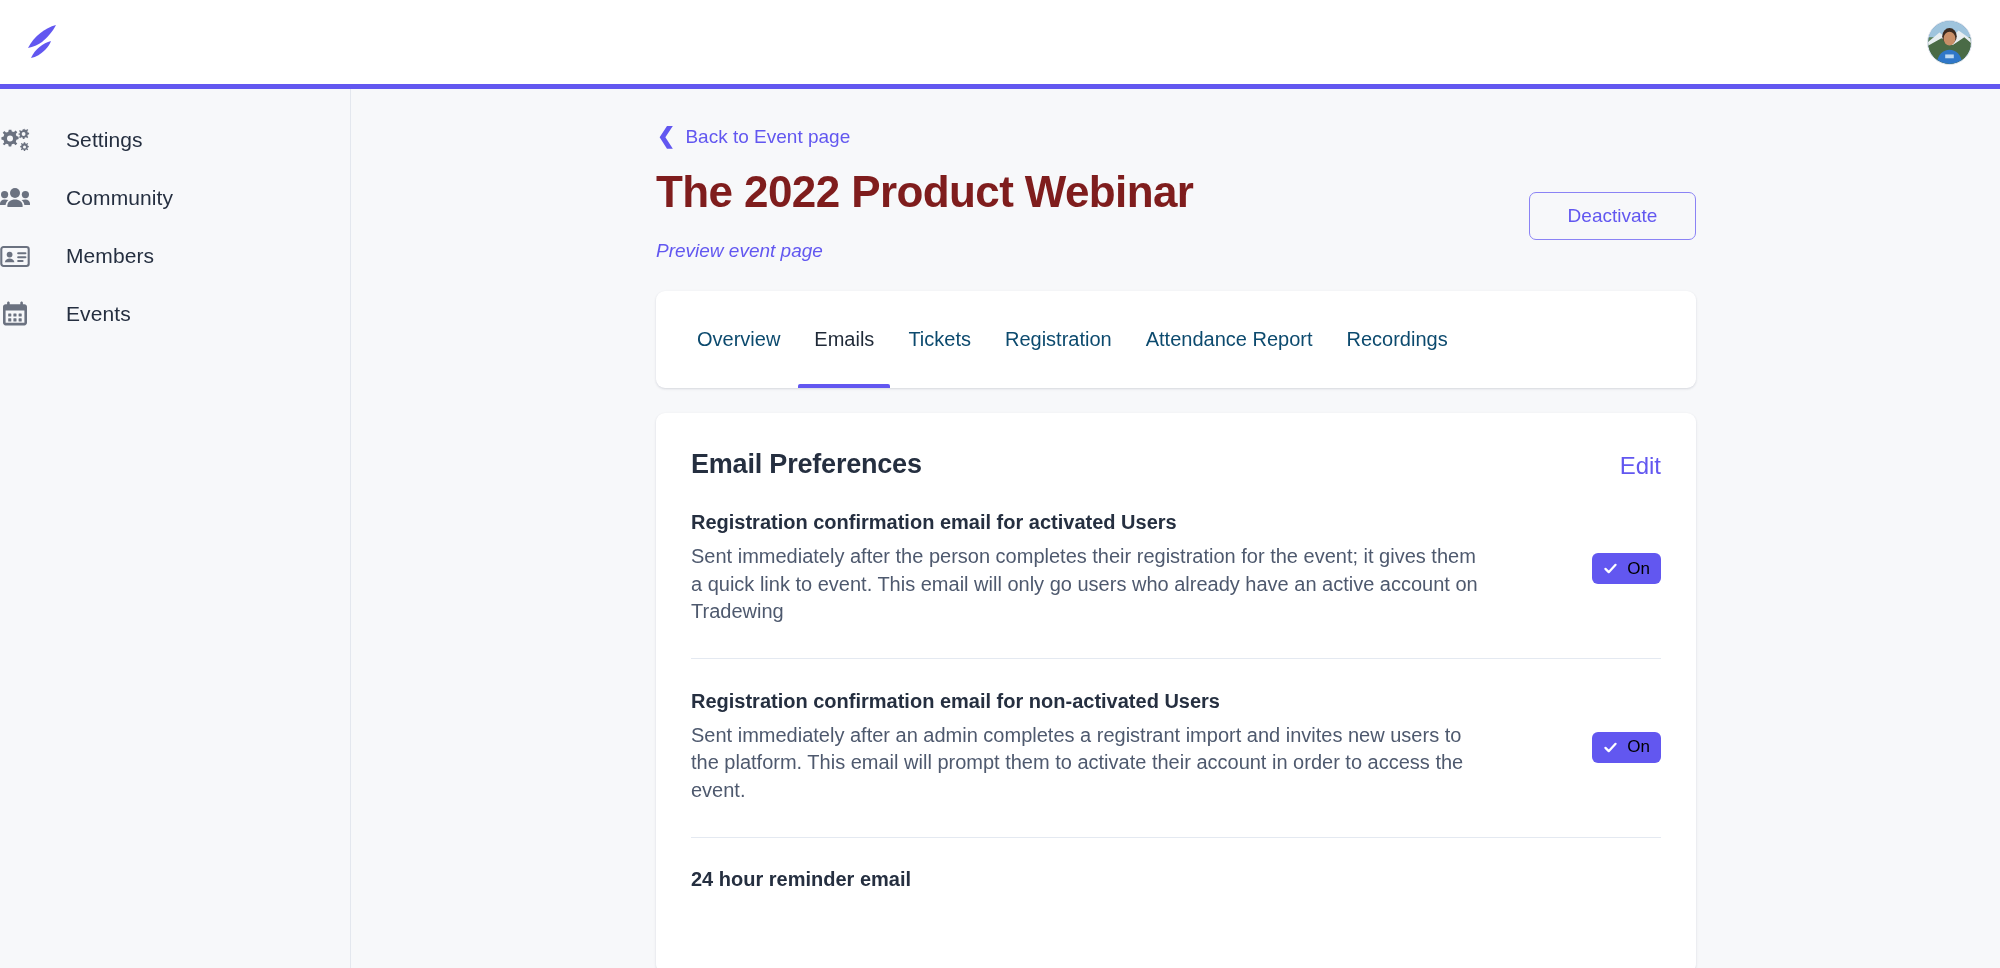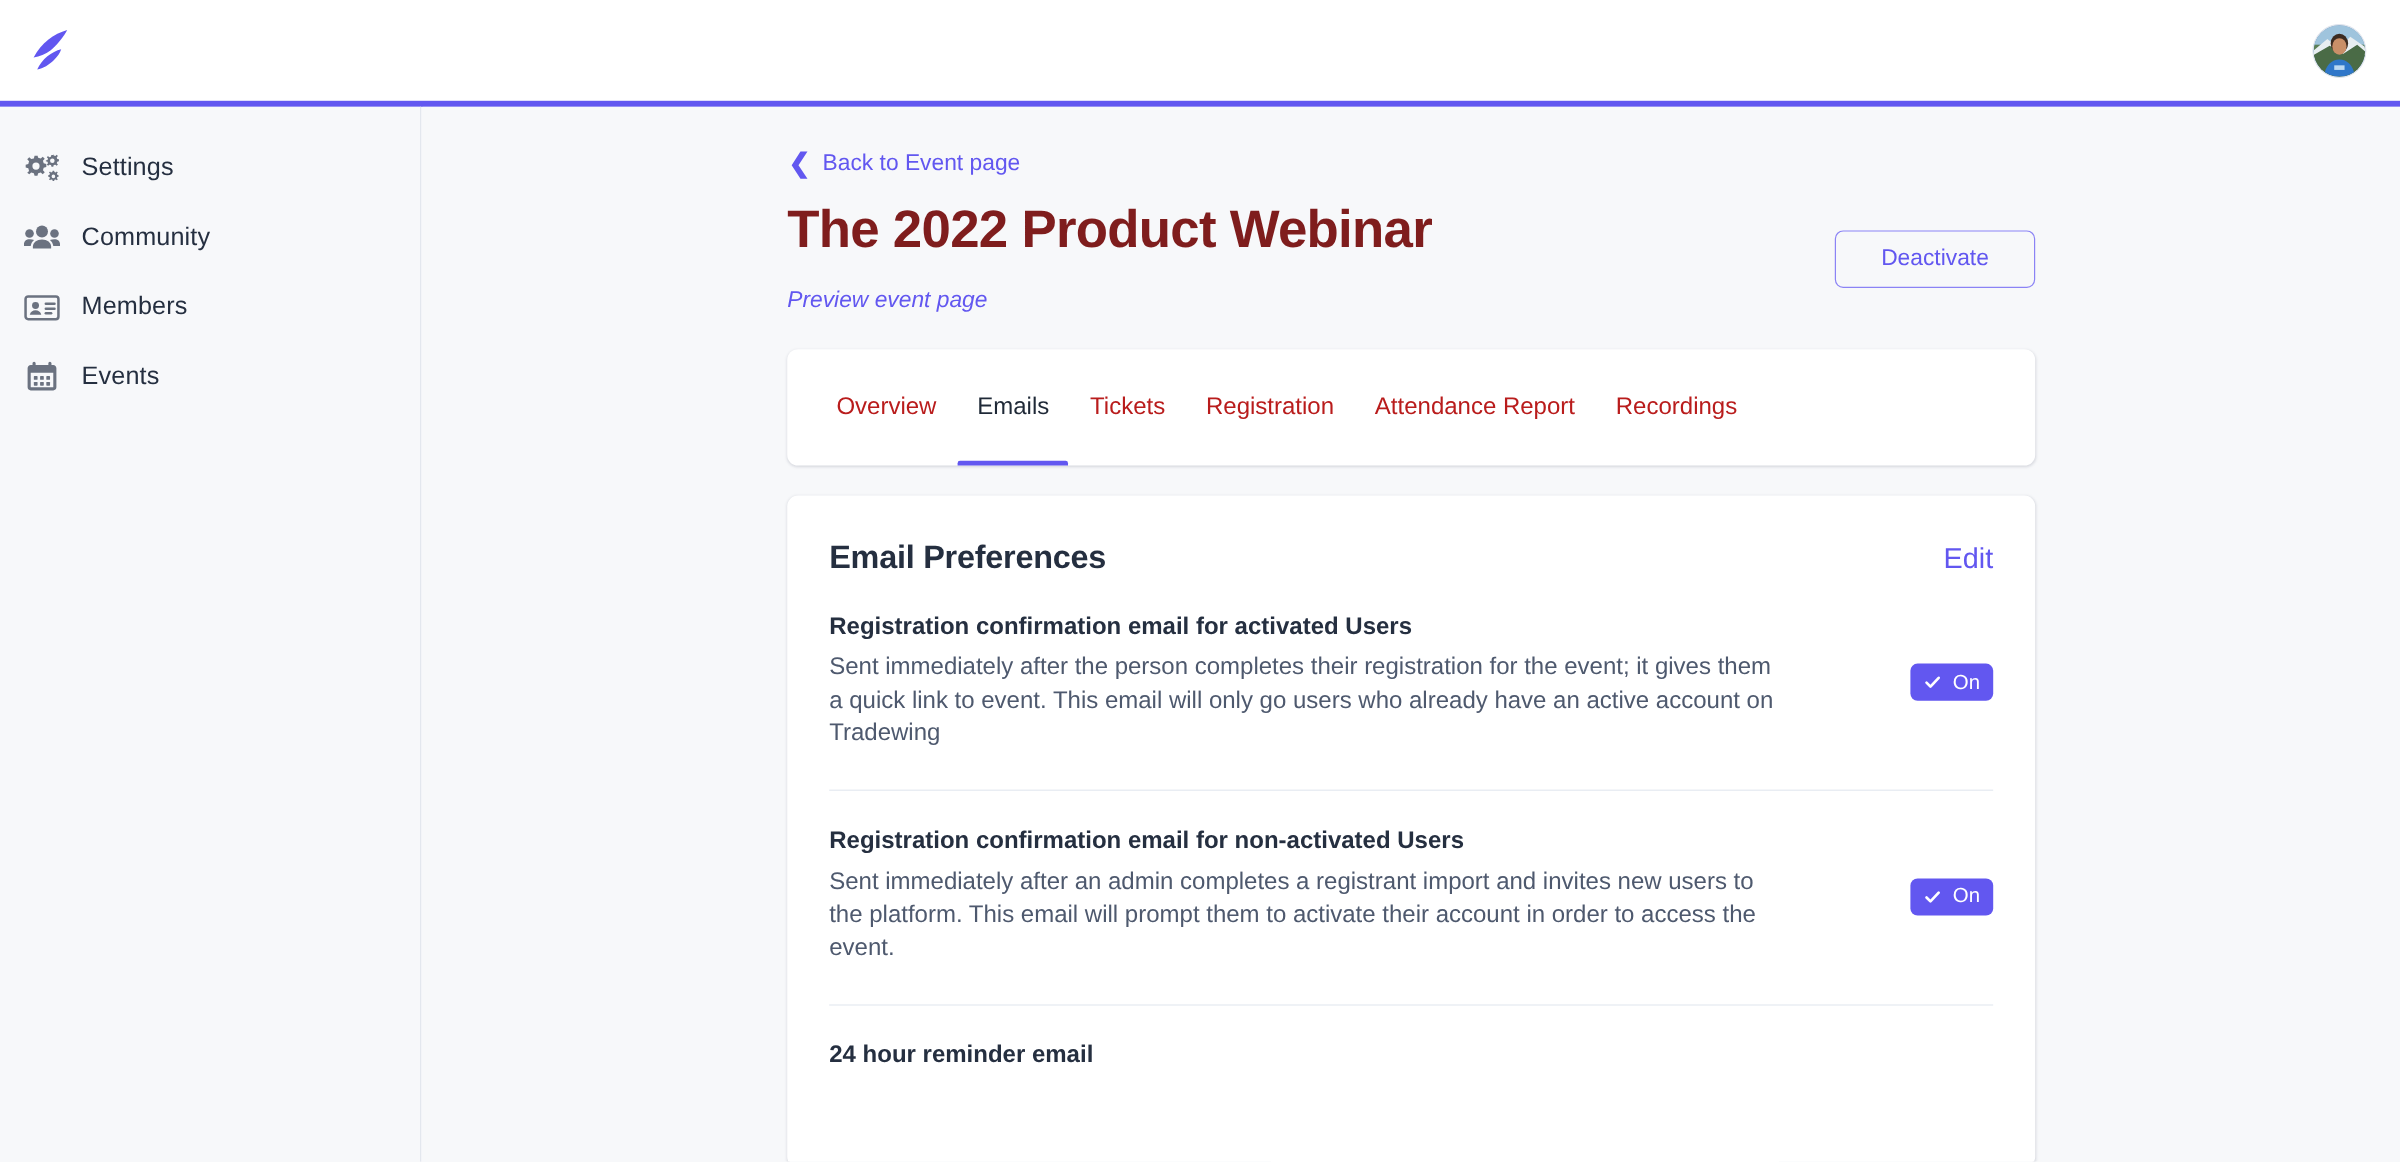--- a/index.html
+++ b/index.html
@@ -63,23 +63,23 @@
     width: 351px;
     height: 879px;
     background: #f7f8fa;
     border-right: 1px solid #e3e7ee;
     padding-top: 22px;
   }
 
   .nav-item {
     display: flex;
     align-items: center;
-    gap: 18px;
+    gap: 36px;
     height: 58px;
-    padding-left: 20px;
+    padding-left: 0;
     cursor: pointer;
   }
 
   .nav-icon {
     width: 30px;
     height: 30px;
     display: flex;
     align-items: center;
     justify-content: center;
     color: #6b7280;
@@ -181,21 +181,21 @@
 
   .tabs {
     display: flex;
     gap: 0;
     align-items: flex-end;
     height: 100%;
   }
 
   .tab {
     font-size: 20px;
-    color: #b91c1c;
+    color: #0c4a6e;
     padding: 0 17px 0 17px;
     height: 100%;
     display: flex;
     align-items: center;
     position: relative;
     cursor: pointer;
     white-space: nowrap;
   }
   .tab.active {
     font-weight: 400;
@@ -260,21 +260,21 @@
     padding-top: 42px;
     flex-shrink: 0;
   }
 
   .toggle-pill {
     display: inline-flex;
     align-items: center;
     justify-content: center;
     gap: 9px;
     background: #6257f0;
-    color: #ffffff;
+    color: #000000;
     border: none;
     font-family: inherit;
     border-radius: 6px;
     height: 31px;
     min-width: 66px;
     padding: 0 11px;
     font-size: 17px;
     cursor: pointer;
   }
   .toggle-pill .check {

